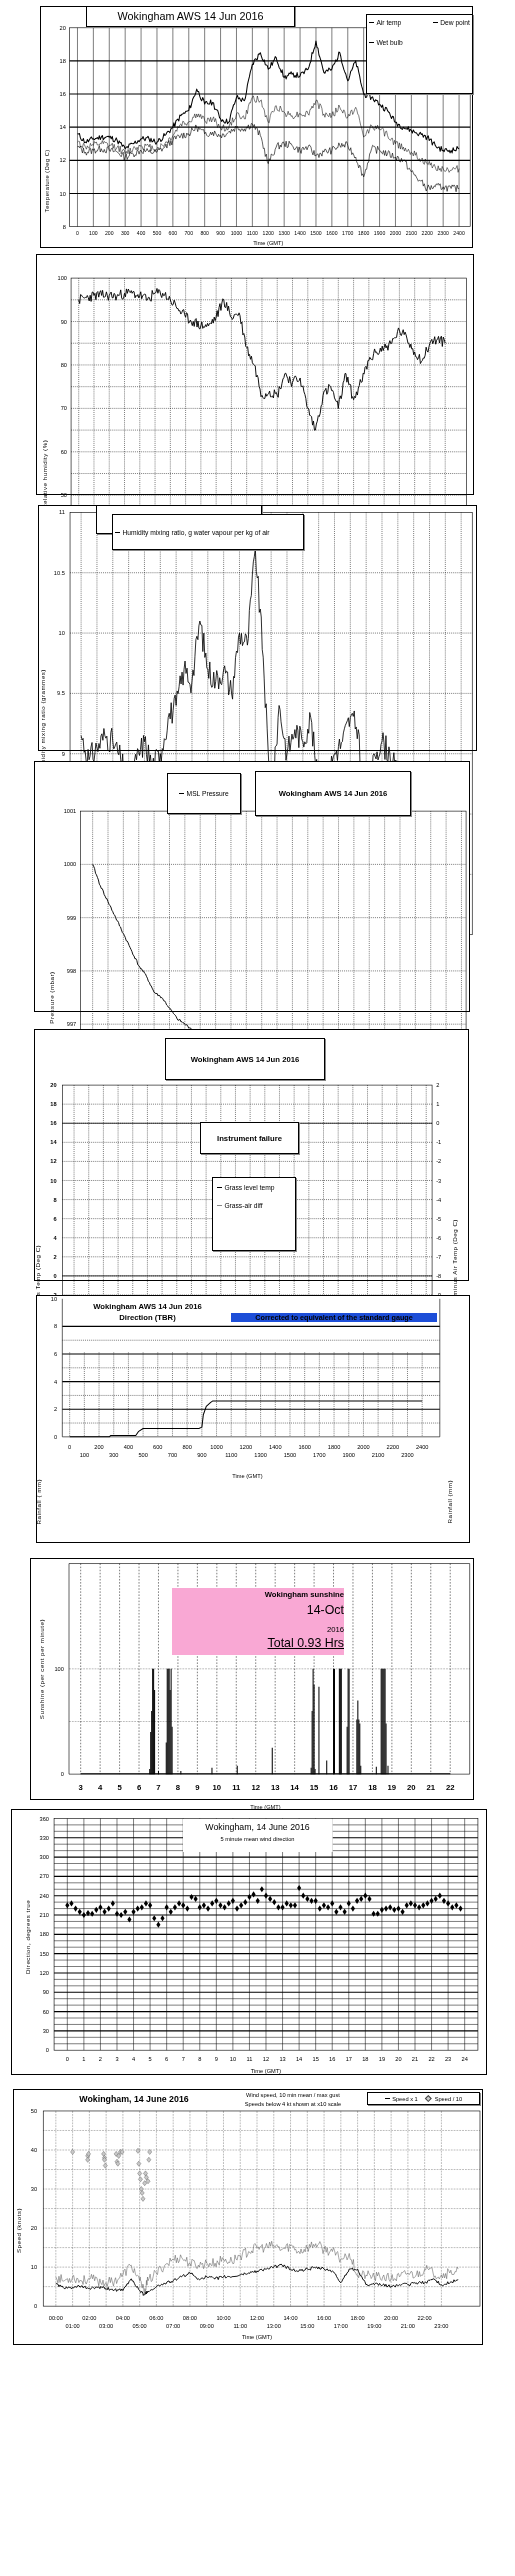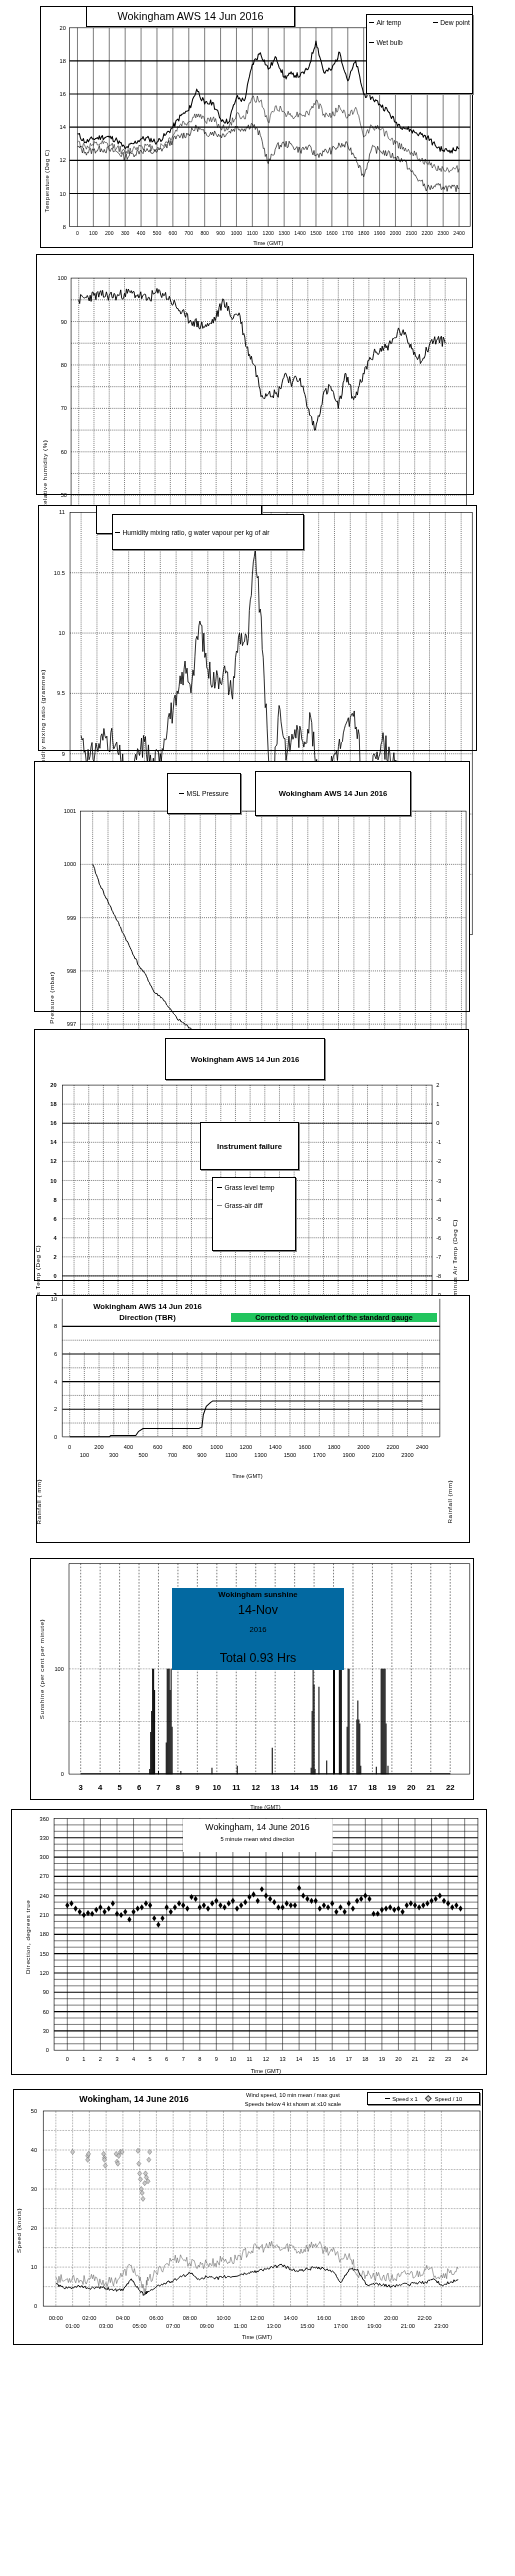--- a/index.html
+++ b/index.html
@@ -494,21 +494,21 @@
       <text x="799.1111111111111" y="2896" text-anchor="middle" font-size="11" font-weight="normal">2300</text>
       <text x="827.6031746031746" y="2880" text-anchor="middle" font-size="11" font-weight="normal">2400</text>
       <text x="0" y="0" transform="translate(78,2480) rotate(-90)" text-anchor="middle" font-size="12" letter-spacing="1">Grass Temp (Deg C)</text>
       <text x="0" y="0" transform="translate(888,2480) rotate(-90)" text-anchor="middle" font-size="12" letter-spacing="1">Grass Temp minus Air Temp (Deg C)</text>
       <text x="491.3968253968254" y="2945" text-anchor="middle" font-size="11">Time GMT</text>
     </g>
   </svg>
 <div class="title-box" style="left:165px;top:1038px;width:160px;height:42px;font-size:7.7px;font-weight:bold;">
   <span>Wokingham AWS 14 Jun 2016</span>
 </div>
-<div class="title-box" style="left:200px;top:1222px;width:99px;height:48px;font-size:7.7px;font-weight:bold;margin-top:-100px;">
+<div class="title-box" style="left:200px;top:1222px;width:99px;height:32px;font-size:7.7px;font-weight:bold;margin-top:-100px;">
   <span>Instrument failure</span>
 </div>
 <div class="legend-box" style="left:212px;top:1388px;width:84px;height:74px;font-size:6.7px;padding:6.2px 4.1px;margin-top:-211px;">
   <div class="legend-item">
     <span class="swatch"></span>
     <span>Grass level temp</span>
   </div>
   <div class="legend-item" style="margin-top:11.3px;">
     <span class="swatch thin grey"></span>
     <span>Grass-air diff</span>
@@ -588,21 +588,21 @@
       <text x="0" y="0" transform="translate(80,2915) rotate(-90)" text-anchor="middle" font-size="12" letter-spacing="1">Rainfall ( mm)</text>
       <text x="0" y="0" transform="translate(878,2915) rotate(-90)" text-anchor="middle" font-size="12" letter-spacing="1">Rainfall (mm)</text>
       <text x="480.36964980544747" y="2868" text-anchor="middle" font-size="11">Time (GMT)</text>
       <polyline points="135.3,2789.0 212.3,2789.0 215.1,2786.3 263.6,2786.3 269.3,2778.3 277.9,2772.9 386.2,2772.9 392.0,2770.2 394.8,2746.1 400.5,2730.0 409.1,2722.0 413.3,2719.3 819.8,2719.3" fill="none" stroke="#000" stroke-width="2" stroke-linejoin="round"></polyline>
     </g>
   </svg>
 <div style="position:absolute;left:74px;top:1301px;width:147px;text-align:center;font-size:7.7px;font-weight:bold;line-height:11.3px;background:#fff;">
   <div>Wokingham AWS 14 Jun 2016</div>
   <div>Direction (TBR)</div>
 </div>
-<div style="position:absolute;left:231px;top:1313px;width:206px;text-align:center;font-size:7.2px;font-weight:bold;background:#22c55e;">
+<div style="position:absolute;left:231px;top:1313px;width:206px;text-align:center;font-size:7.2px;font-weight:bold;background:#1d4ed8;">
   <span>Corrected to equivalent of the standard gauge</span>
 </div>
 
 <div class="panel" style="left:30px;top:1558px;width:444px;height:242px;"></div>
 <svg class="chart" id="chart-sun" width="515" height="2576" style="height: 2576px;" viewBox="0 0 1000 5000">
     <g>
       <line x1="156.6601941747573" x2="156.6601941747573" y1="3035" y2="3444" stroke="#000" stroke-width="1" stroke-dasharray="3,3"></line>
       <line x1="194.4271844660194" x2="194.4271844660194" y1="3035" y2="3444" stroke="#000" stroke-width="1" stroke-dasharray="3,3"></line>
       <line x1="232.19417475728156" x2="232.19417475728156" y1="3035" y2="3444" stroke="#000" stroke-width="1" stroke-dasharray="3,3"></line>
       <line x1="269.9611650485437" x2="269.9611650485437" y1="3035" y2="3444" stroke="#000" stroke-width="1" stroke-dasharray="3,3"></line>
@@ -694,25 +694,25 @@
       <line x1="730.7184466019417" x2="730.7184466019417" y1="3444" y2="3429.685" stroke="#000" stroke-width="2"></line>
       <line x1="740.1601941747573" x2="740.1601941747573" y1="3444" y2="3239.5" stroke="#000" stroke-width="2"></line>
       <line x1="742.0485436893204" x2="742.0485436893204" y1="3444" y2="3239.5" stroke="#000" stroke-width="2"></line>
       <line x1="743.9368932038835" x2="743.9368932038835" y1="3444" y2="3239.5" stroke="#000" stroke-width="2"></line>
       <line x1="745.8252427184467" x2="745.8252427184467" y1="3444" y2="3239.5" stroke="#000" stroke-width="2"></line>
       <line x1="747.7135922330096" x2="747.7135922330096" y1="3444" y2="3239.5" stroke="#000" stroke-width="2"></line>
       <line x1="749.6019417475728" x2="749.6019417475728" y1="3444" y2="3345.84" stroke="#000" stroke-width="2"></line>
       <line x1="753.3786407766991" x2="753.3786407766991" y1="3444" y2="3427.64" stroke="#000" stroke-width="2"></line>
     </g>
   </svg>
-<div style="position:absolute;left:172px;top:1588px;width:172px;text-align:center;background:#0369a1;padding-top:2.1px;">
+<div style="position:absolute;left:172px;top:1588px;width:172px;text-align:right;background:#f9a8d4;padding-top:2.1px;">
   <div style="font-size:7.7px;font-weight:bold;">Wokingham sunshine</div>
-  <div style="font-size:12.4px;margin-top:4.1px;">14-Nov</div>
+  <div style="font-size:12.4px;margin-top:4.1px;">14-Oct</div>
   <div style="font-size:7.7px;margin-top:8px;">2016</div>
-  <div style="font-size:12.4px;margin-top:17px;padding-bottom:5.2px;">Total 0.93 Hrs</div>
+  <div style="font-size:12.4px;margin-top:2px;padding-bottom:5.2px;text-decoration:underline;">Total 0.93 Hrs</div>
 </div>
 
 <div class="panel" style="left:11.3px;top:1809px;width:476px;height:266px;"></div>
 <svg class="chart" id="chart-wdir" width="515" height="2576" style="height: 2576px;" viewBox="0 0 1000 5000">
     <g>
       <line x1="130.71875" x2="130.71875" y1="3530" y2="3980" stroke="#000" stroke-width="1" stroke-dasharray=""></line>
       <line x1="162.8671875" x2="162.8671875" y1="3530" y2="3980" stroke="#000" stroke-width="1" stroke-dasharray=""></line>
       <line x1="195.015625" x2="195.015625" y1="3530" y2="3980" stroke="#000" stroke-width="1" stroke-dasharray=""></line>
       <line x1="227.16406249999997" x2="227.16406249999997" y1="3530" y2="3980" stroke="#000" stroke-width="1" stroke-dasharray=""></line>
       <line x1="259.3125" x2="259.3125" y1="3530" y2="3980" stroke="#000" stroke-width="1" stroke-dasharray=""></line>

